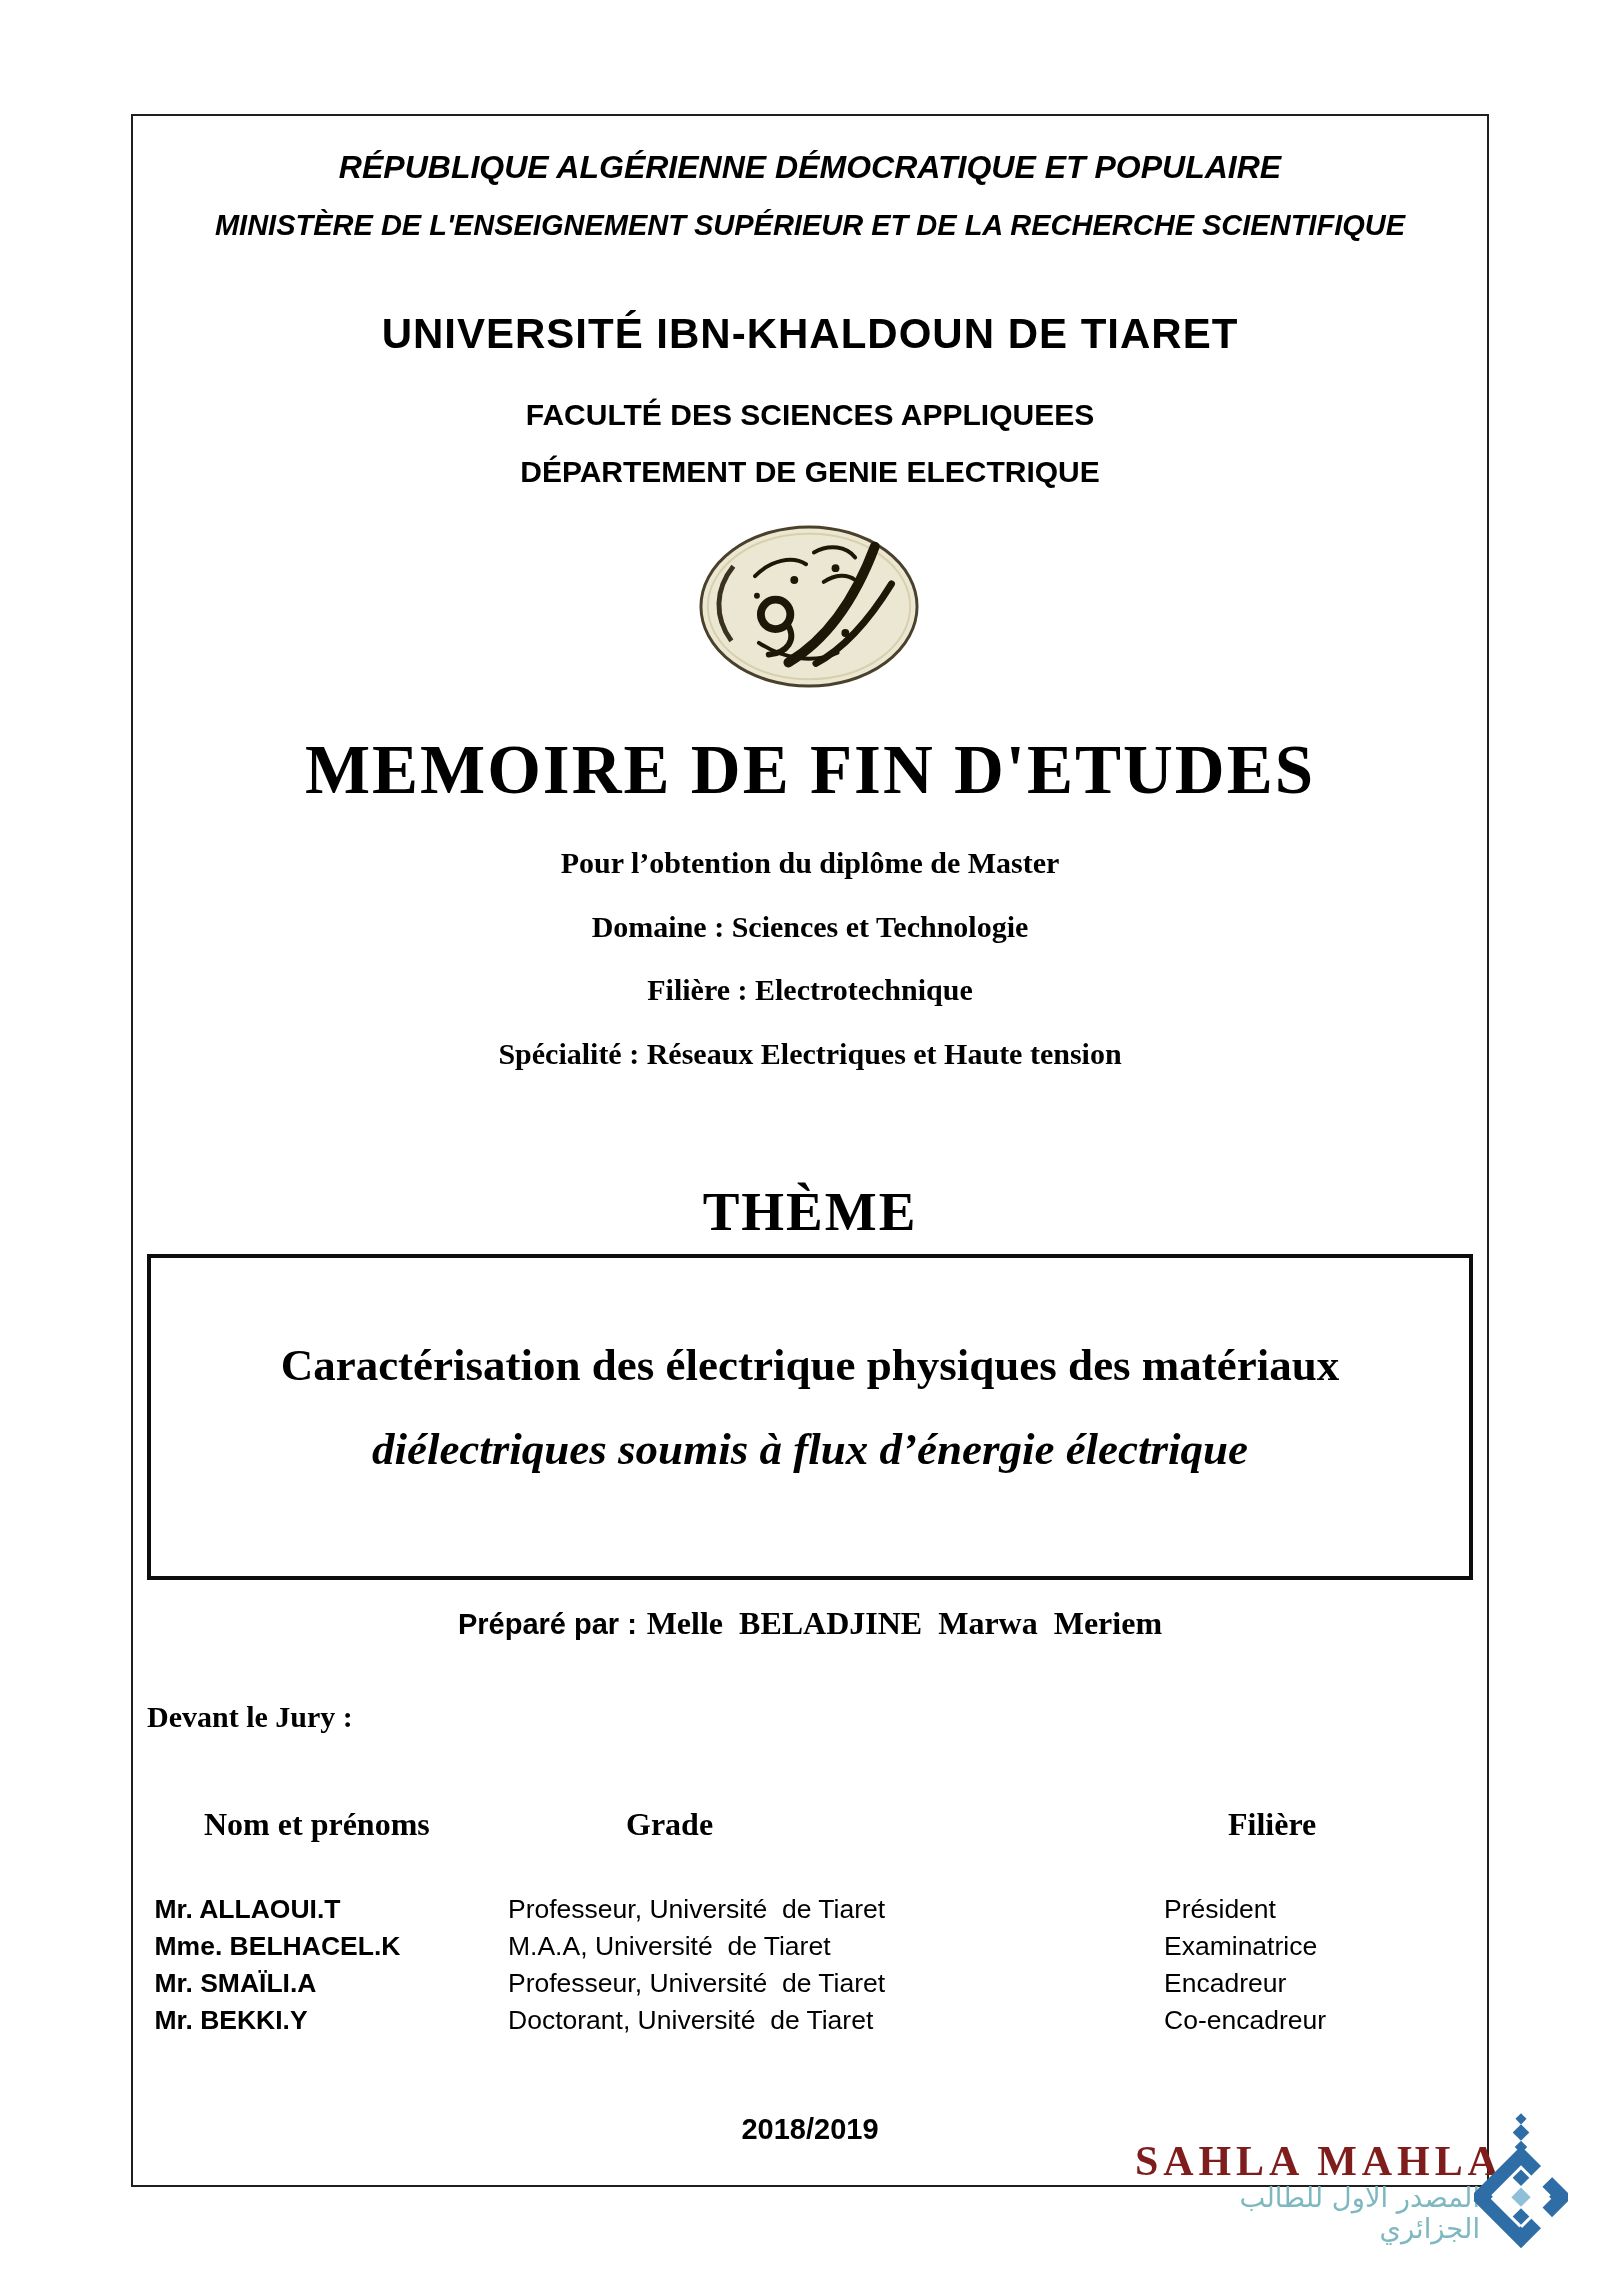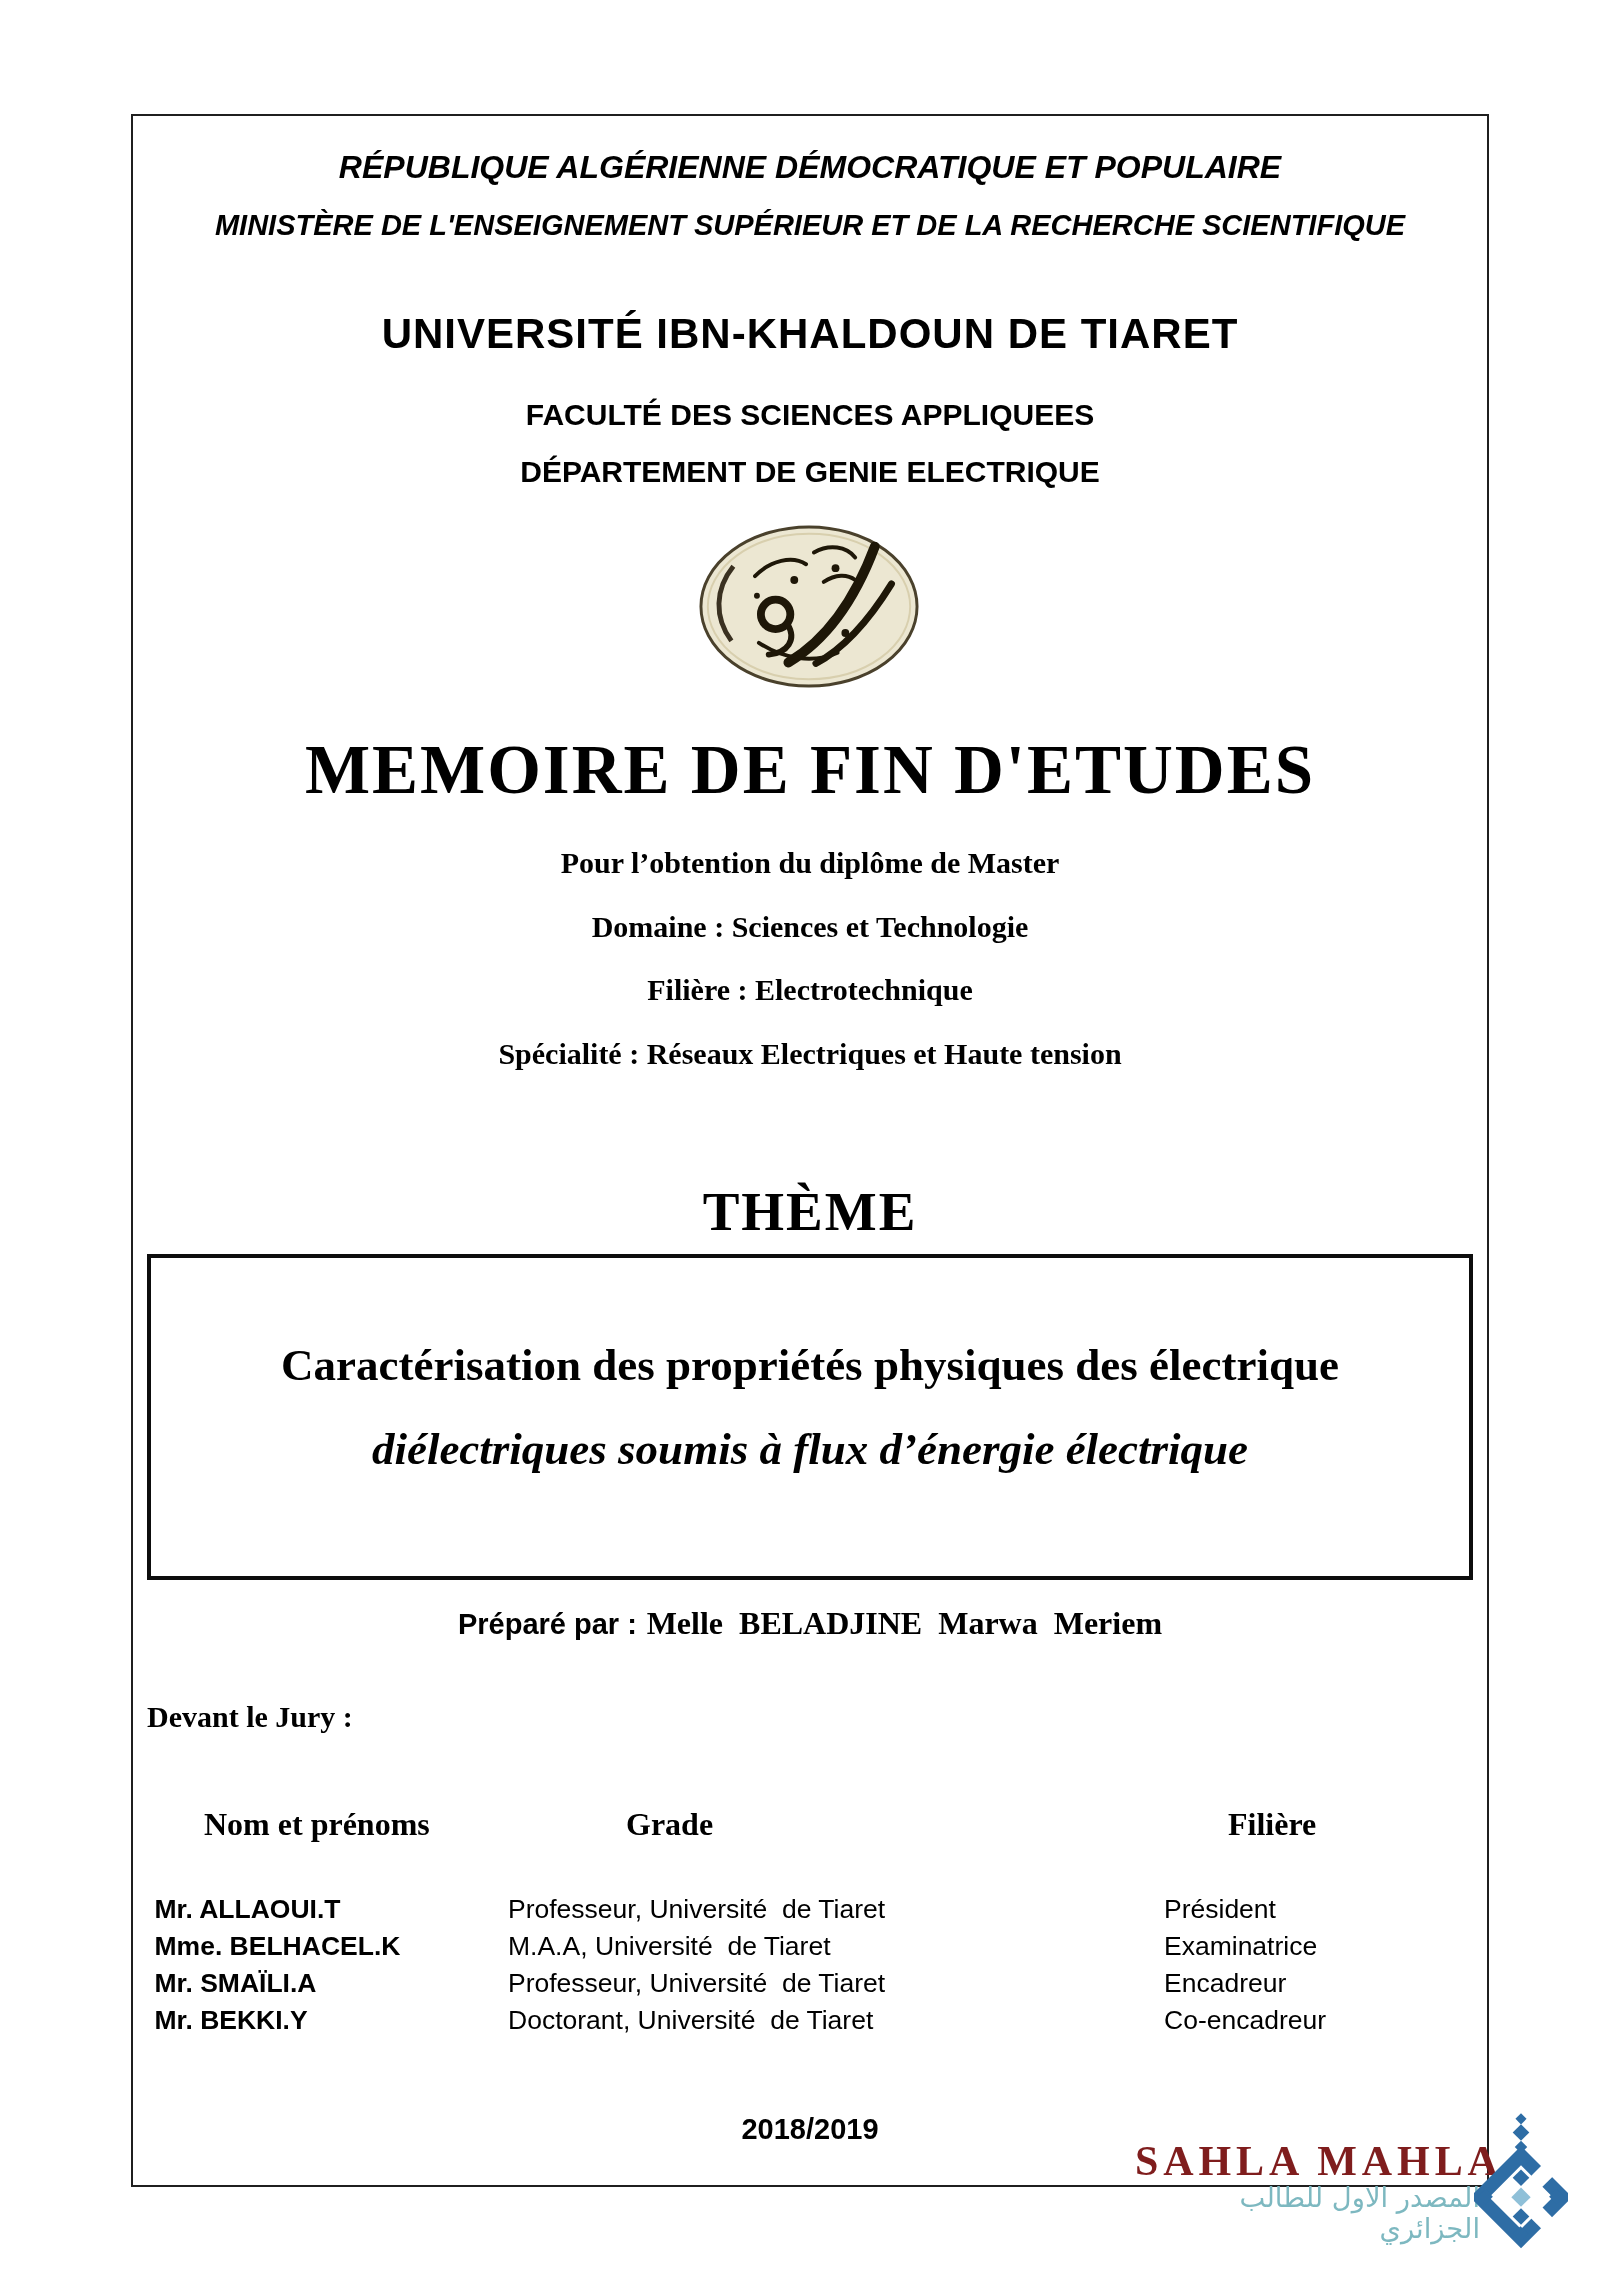--- a/index.html
+++ b/index.html
@@ -87,21 +87,21 @@
 
   <div class="abs centered serif memoir">MEMOIRE DE FIN D'ETUDES</div>
   <div class="abs centered serif subline pour">Pour l’obtention du diplôme de Master</div>
   <div class="abs centered serif subline domaine">Domaine : Sciences et Technologie</div>
   <div class="abs centered serif subline filiere">Filière : Electrotechnique</div>
   <div class="abs centered serif subline specialite">Spécialité : Réseaux Electriques et Haute tension</div>
 
   <div class="abs centered serif theme-heading">THÈME</div>
 
   <div class="abs theme-box"></div>
-  <div class="abs centered serif ttl1">Caractérisation des propriétés physiques des électrique</div>
+  <div class="abs centered serif ttl1">Caractérisation des électrique physiques des matériaux</div>
   <div class="abs centered serif ttl2">diélectriques soumis à flux d’énergie électrique</div>
 
   <div class="abs prepared">
     <span class="lbl">Préparé par :</span>
     <span class="nm serif">Melle  BELADJINE  Marwa  Meriem</span>
   </div>
 
   <div class="abs serif devant">Devant le Jury :</div>
 
   <div class="abs serif jury-head">

